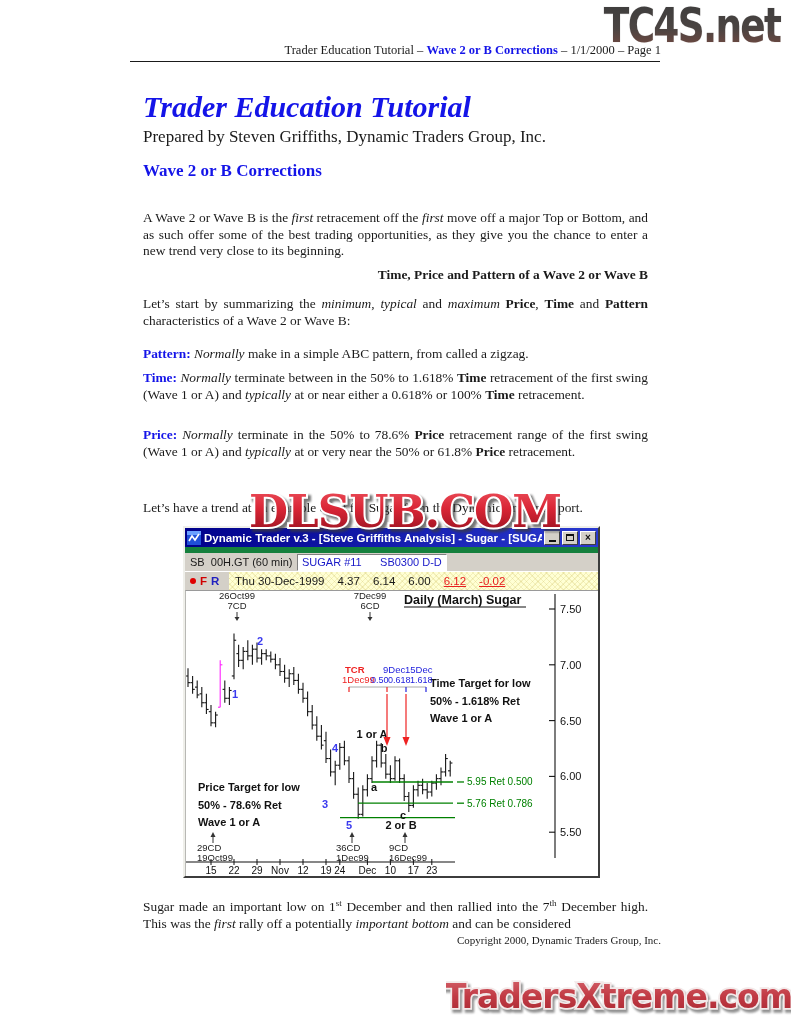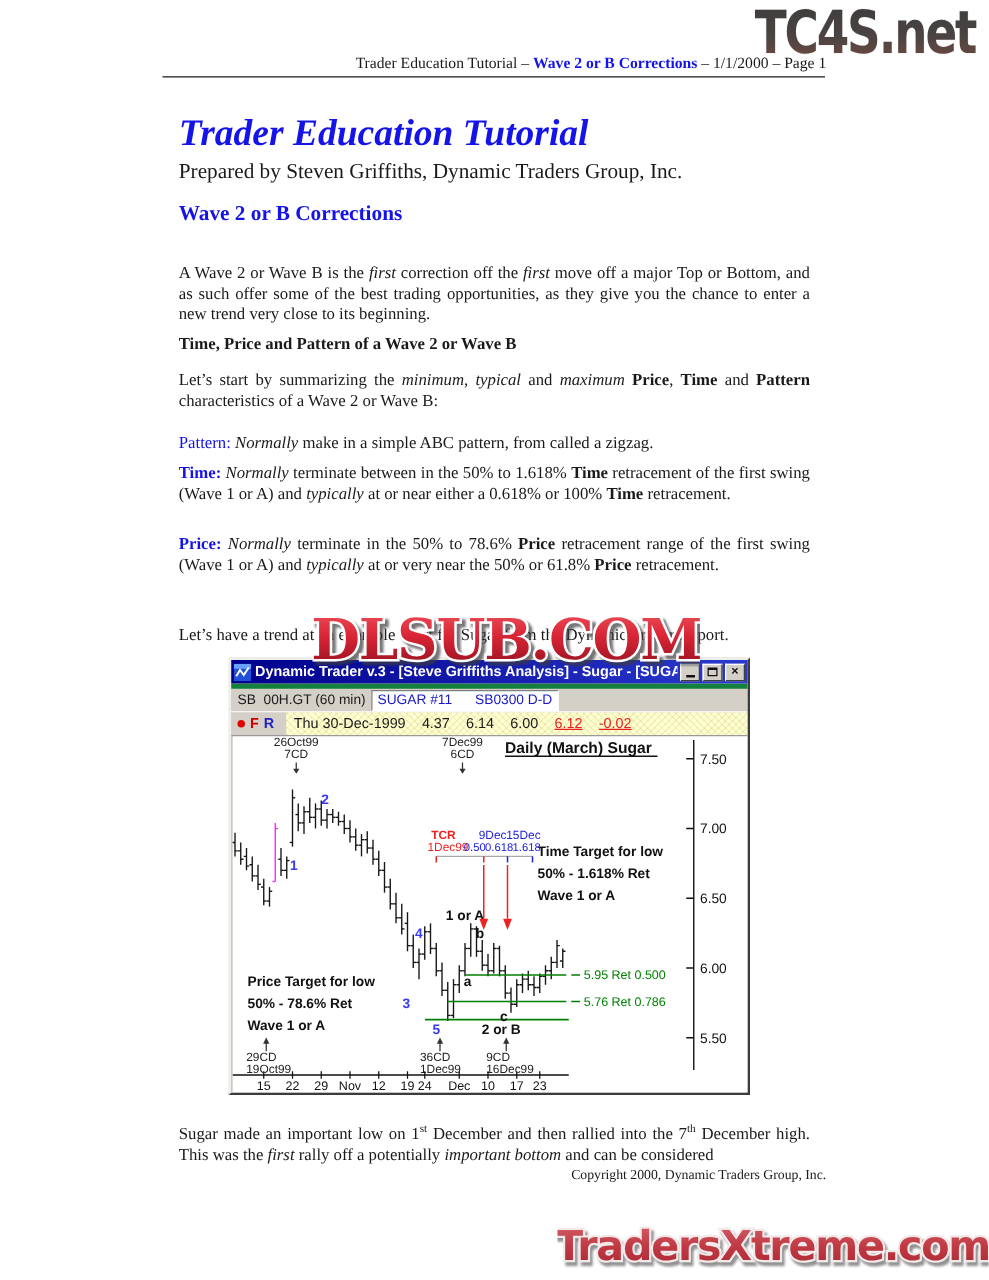--- a/index.html
+++ b/index.html
@@ -5,37 +5,37 @@
   html,body{margin:0;padding:0;}
   body{width:791px;height:1024px;background:#fff;position:relative;overflow:hidden;
        font-family:"Liberation Serif",serif;color:#1a1a1a;}
   .abs{position:absolute;}
   .doc-header{top:43px;left:130px;width:531px;text-align:right;font-size:12.5px;white-space:nowrap;}
   .rule{top:61px;left:130px;width:530px;border-top:1.7px solid #1a1a1a;height:0;}
   .h1{top:90px;left:143px;font-size:30px;font-style:italic;font-weight:bold;color:#1414e8;}
   .prepared{top:127px;left:143px;font-size:17px;}
   .h2{top:161px;left:143px;font-size:17px;font-weight:bold;color:#1414e8;}
   .para{left:143px;width:505px;font-size:13.4px;line-height:16.3px;text-align:justify;}
-  .h3{left:143px;width:505px;font-size:13.4px;font-weight:bold;}
+  .h3{left:143px;width:505px;font-size:13.4px;font-weight:bold;text-align:right;}
   sup{font-size:9px;line-height:0;}
   .footer{top:934px;left:130px;width:531px;text-align:right;font-size:11px;}
 
   
   #dt-window{left:183px;top:526px;width:417px;background:#d4d0c8;
     border:2px solid;border-color:#efefea #3c3c3c #3c3c3c #efefea;box-sizing:border-box;}
   .titlebar{height:19px;background:linear-gradient(90deg,#00008b,#2a3ad0);display:flex;align-items:center;padding:0 2px;}
   .titlebar .ttext{color:#fff;font-weight:bold;font-size:11.5px;font-family:"Liberation Sans",sans-serif;
     white-space:nowrap;overflow:hidden;flex:1;margin-left:3px;}
   .winbtn{width:16px;height:14px;background:#d4d0c8;border:1px solid;border-color:#fff #404040 #404040 #fff;
     margin-left:2px;display:flex;align-items:center;justify-content:center;box-sizing:border-box;flex:none;}
   .g-min{width:7px;height:2px;background:#111;align-self:flex-end;margin-bottom:2px;}
   .g-max{width:8px;height:7px;border:1px solid #111;border-top-width:2px;box-sizing:border-box;}
   .g-x{font:bold 10px "Liberation Sans",sans-serif;color:#111;line-height:10px;}
   .row2{height:18px;display:flex;align-items:center;font-family:"Liberation Sans",sans-serif;font-size:11px;
-    background:#d4d0c8;border-top:4px solid #15803d;}
+    background:#d4d0c8;border-top:6px solid #15803d;}
   .row2 .lbl{padding-left:5px;width:107px;white-space:pre;}
   .row2 .sbox{background:#fff;border:1px solid;border-color:#808080 #fff #fff #808080;color:#1818c8;
     padding:0 4px;height:15px;line-height:14px;white-space:pre;min-width:118px;}
   .row3{height:18px;display:flex;font-family:"Liberation Sans",sans-serif;font-size:11.5px;border-top:1px solid #fff;}
   .row3 .flags{width:44px;background:#d4d0c8;display:flex;align-items:center;gap:4px;padding-left:5px;box-sizing:border-box;}
   .dot{width:6px;height:6px;border-radius:50%;background:#e00000;}
   .fF{color:#d00000;font-weight:bold;} .fR{color:#2020c0;font-weight:bold;}
   .quotebar{flex:1;background:#ffffd4;display:flex;align-items:center;padding-left:6px;white-space:nowrap;
     background-image:repeating-linear-gradient(45deg,rgba(190,170,60,.18) 0 1px,transparent 1px 4px),
                      repeating-linear-gradient(-45deg,rgba(190,170,60,.18) 0 1px,transparent 1px 4px);}
@@ -58,24 +58,24 @@
   <text transform="translate(100,42) scale(0.85,1.08)" text-anchor="middle" font-family="DejaVu Sans, sans-serif" font-size="44" font-weight="bold" fill="url(#gGray)" stroke="#f2f2f2" stroke-width="1" paint-order="stroke" style="letter-spacing:-2px">TC4S.net</text>
 </svg>
 
 <div class="abs doc-header"><span>Trader Education Tutorial – </span><span style="color: rgb(20, 20, 232); font-weight: bold;">Wave 2 or B Corrections</span><span> – 1/1/2000 – Page 1</span></div>
 <div class="abs rule"></div>
 
 <div class="abs h1">Trader Education Tutorial</div>
 <div class="abs prepared">Prepared by Steven Griffiths, Dynamic Traders Group, Inc.</div>
 <div class="abs h2">Wave 2 or B Corrections</div>
 
-<p class="abs para" style="top:197px"><span>A Wave 2 or Wave B is the </span><span style="font-style: italic;">first</span><span> correction off the </span><span style="font-style: italic;">first</span><span> move off a major Top or Bottom, and as such offer some of the best trading opportunities, as they give you the chance to enter a new trend very close to its beginning.</span></p>
+<p class="abs para" style="top:197px"><span>A Wave 2 or Wave B is the </span><span style="font-style: italic;">first</span><span> retracement off the </span><span style="font-style: italic;">first</span><span> move off a major Top or Bottom, and as such offer some of the best trading opportunities, as they give you the chance to enter a new trend very close to its beginning.</span></p>
 <div class="abs h3" style="top:267px"><span style="font-weight: bold;">Time, Price and Pattern of a Wave 2 or Wave B</span></div>
 <p class="abs para" style="top:283px"><span>Let’s start by summarizing the </span><span style="font-style: italic;">minimum</span><span>, </span><span style="font-style: italic;">typical</span><span> and </span><span style="font-style: italic;">maximum</span><span> </span><span style="font-weight: bold;">Price</span><span>, </span><span style="font-weight: bold;">Time</span><span> and </span><span style="font-weight: bold;">Pattern</span><span> characteristics of a Wave 2 or Wave B:</span></p>
-<p class="abs para" style="top:333px"><span style="color: rgb(20, 20, 232); font-weight: normal;">Pattern:</span><span>  </span><span style="font-style: italic;">Normally</span><span> make in a simple ABC pattern, from called a zigzag.</span></p>
+<p class="abs para" style="top:333px"><span style="color: rgb(20, 20, 232); font-weight: bold;">Pattern:</span><span>  </span><span style="font-style: italic;">Normally</span><span> make in a simple ABC pattern, from called a zigzag.</span></p>
 <p class="abs para" style="top:357px"><span style="color: rgb(20, 20, 232); font-weight: bold;">Time:</span><span>   </span><span style="font-style: italic;">Normally</span><span> terminate between in the 50% to 1.618% </span><span style="font-weight: bold;">Time</span><span> retracement of the first swing (Wave 1 or A) and </span><span style="font-style: italic;">typically</span><span> at or near either a 0.618% or 100% </span><span style="font-weight: bold;">Time</span><span> retracement.</span></p>
 <p class="abs para" style="top:414px"><span style="color: rgb(20, 20, 232); font-weight: bold;">Price:</span><span>  </span><span style="font-style: italic;">Normally</span><span> terminate in the 50% to 78.6% </span><span style="font-weight: bold;">Price</span><span> retracement range of the first swing (Wave 1 or A) and </span><span style="font-style: italic;">typically</span><span> at or very near the 50% or 61.8% </span><span style="font-weight: bold;">Price</span><span> retracement.</span></p>
 <p class="abs para" style="top:487px;text-align:left"><span>Let’s have a trend at an example chart for Sugar from the Dynamic Trader Report.</span></p>
 
 <div id="dt-window" class="abs">
   <div class="titlebar">
     <svg width="14" height="14">
       <rect x="0" y="0" width="14" height="14" fill="#2050d8"></rect>
       <rect x="0" y="0" width="14" height="4" fill="#6aa0ff"></rect>
       <polyline points="2,10 5,5 8,9 12,3" fill="none" stroke="#fff" stroke-width="1.6"></polyline>

